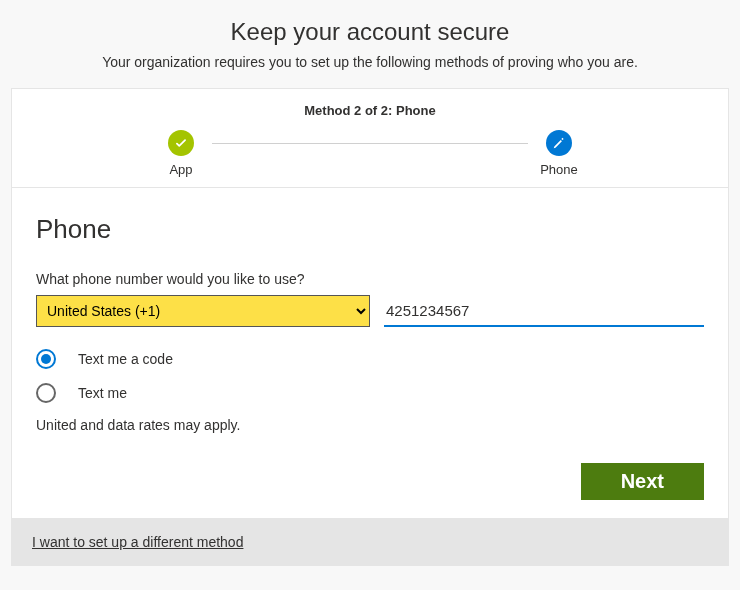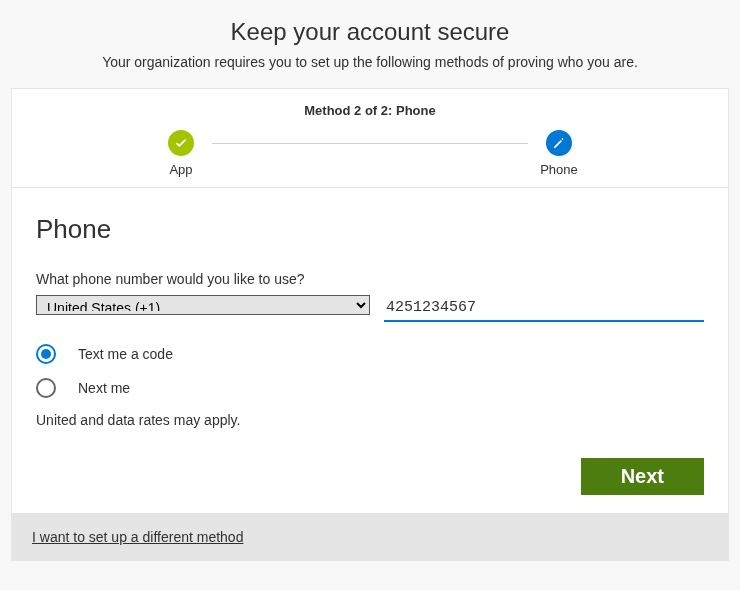--- a/index.html
+++ b/index.html
@@ -92,35 +92,35 @@
       font-size: 14px;
       margin-bottom: 8px;
     }
     .input-row {
       display: flex;
       gap: 14px;
       margin-bottom: 22px;
     }
     .country-select {
       width: 334px;
-      height: 20px;
+      height: 32px;
       border: 1px solid #555;
       font-size: 14px;
       padding: 3px 6px;
-      background: #e5e5e5;
+      background: #fde047;
       font-family: inherit;
     }
     .phone-input {
       flex: 1;
       border: none;
       border-bottom: 2px solid #0078d4;
       font-size: 15px;
       padding: 4px 2px 4px 2px;
       outline: none;
-      font-family: Liberation Mono, monospace;
+      font-family: Liberation Sans, sans-serif;
       color: #323130;
     }
     .radio-row {
       display: flex;
       align-items: center;
       margin-bottom: 14px;
       font-size: 14px;
       gap: 12px;
     }
     .radio-outer {
@@ -218,21 +218,21 @@
 
       <div class="radio-row">
         <span class="radio-outer selected">
             <span class="radio-inner"></span>
           </span>
         <span>Text me a code</span>
       </div>
 
       <div class="radio-row">
         <span class="radio-outer"></span>
-        <span>Next me</span>
+        <span>Text me</span>
       </div>
 
       <p class="disclaimer">United and data rates may apply.</p>
 
       <div class="button-row">
         <button class="next-btn">Next</button>
       </div>
     </div>
 
     <div class="footer">

